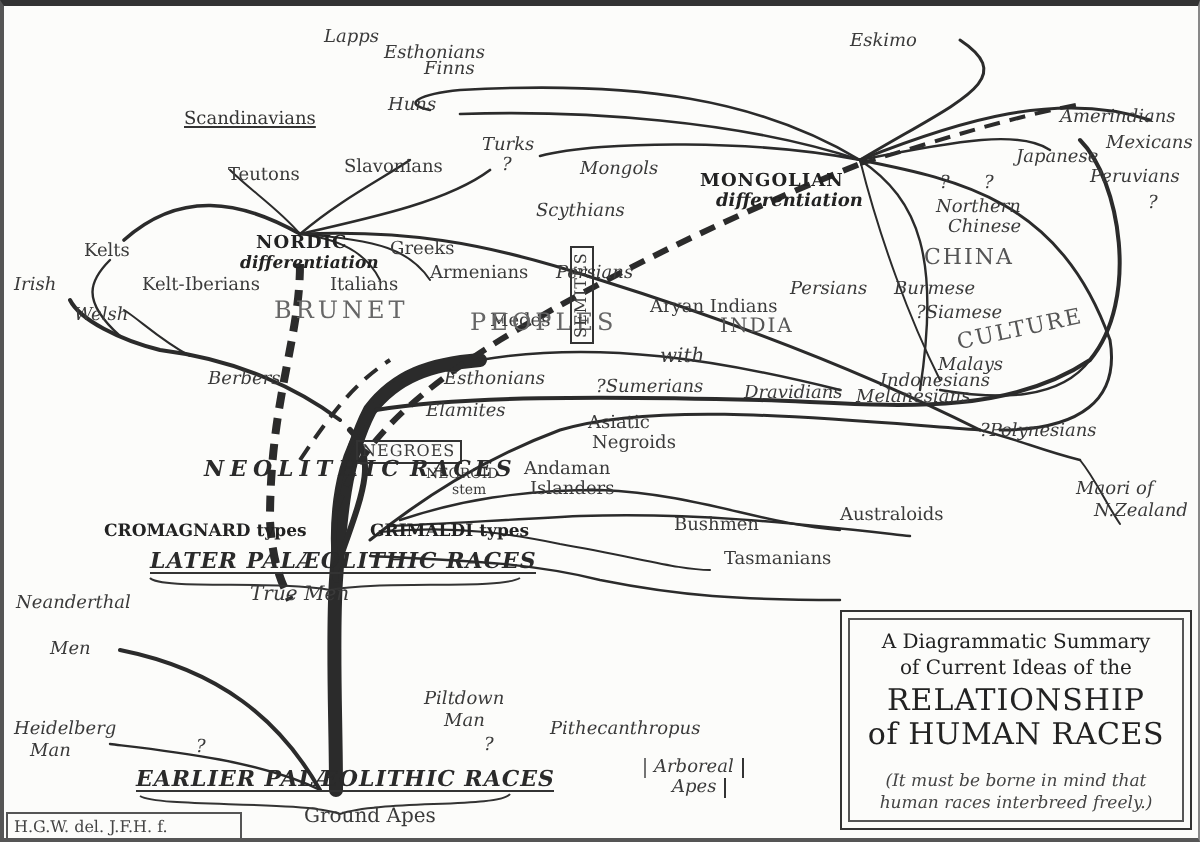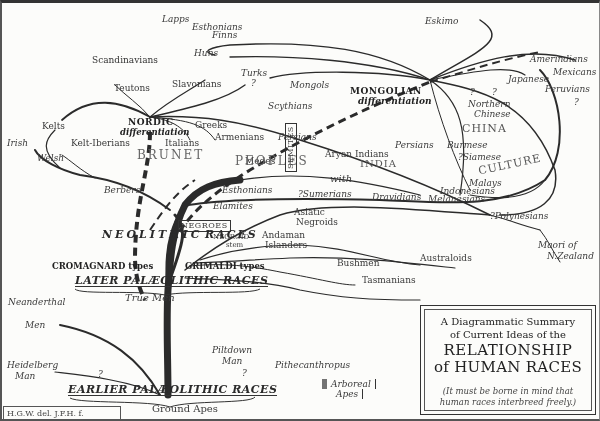--- a/index.html
+++ b/index.html
@@ -108,21 +108,21 @@
   <span class="lbl" style="left:447px;top:140px;">Burmese</span>
   <span class="lbl" style="left:458px;top:152px;">?Siamese</span>
   <span class="lbl caps" style="left:478px;top:160px;font-size:11px;transform:rotate(-12deg);">CULTURE</span>
   <span class="lbl" style="left:469px;top:178px;">Malays</span>
   <span class="lbl" style="left:440px;top:186px;">Indonesians</span>
   <span class="lbl" style="left:428px;top:194px;">Melanesians</span>
   <span class="lbl" style="left:490px;top:211px;">?Polynesians</span>
   <span class="lbl" style="left:538px;top:240px;">Maori of</span>
   <span class="lbl" style="left:547px;top:251px;">N.Zealand</span>
 
-  <span class="lbl" style="left:92px;top:55px;font-style:normal;color:#333;">Scandinavians</span>
+  <span class="lbl" style="left:92px;top:55px;font-style:normal;color:#333;text-decoration:underline;">Scandinavians</span>
   <span class="lbl" style="left:114px;top:83px;font-style:normal;">Teutons</span>
   <span class="lbl" style="left:172px;top:79px;font-style:normal;">Slavonians</span>
   <span class="lbl bold" style="left:128px;top:117px;font-size:9px;letter-spacing:0.5px;">NORDIC</span>
   <span class="lbl bold" style="left:120px;top:127px;font-style:italic;font-size:8.5px;">differentiation</span>
   <span class="lbl" style="left:42px;top:121px;font-style:normal;">Kelts</span>
   <span class="lbl" style="left:7px;top:138px;">Irish</span>
   <span class="lbl" style="left:71px;top:138px;font-style:normal;">Kelt-Iberians</span>
   <span class="lbl" style="left:165px;top:138px;font-style:normal;">Italians</span>
   <span class="lbl" style="left:195px;top:120px;font-style:normal;">Greeks</span>
   <span class="lbl" style="left:245px;top:120px;font-style:normal;margin-top:36px;">Medes</span>
@@ -154,21 +154,21 @@
   <span class="lbl" style="left:362px;top:275px;font-style:normal;">Tasmanians</span>
 
   <span class="lbl race" style="left:102px;top:230px;letter-spacing:3px;">NEOLITHIC</span>
   <span class="lbl race" style="left:205px;top:230px;letter-spacing:2px;">RACES</span>
   <span class="lbl bold" style="left:52px;top:261px;font-size:8.5px;">CROMAGNARD types</span>
   <span class="lbl bold" style="left:185px;top:261px;font-size:8.5px;">GRIMALDI types</span>
   <span class="lbl race underline" style="left:75px;top:276px;">LATER PALÆOLITHIC RACES</span>
   <span class="lbl" style="left:125px;top:293px;font-size:10px;">True Men</span>
   <span class="lbl race underline" style="left:68px;top:385px;">EARLIER PALÆOLITHIC RACES</span>
   <span class="lbl" style="left:152px;top:404px;font-style:normal;font-size:10px;">Ground Apes</span>
-  <span class="lbl" style="left:322px;top:379px;border-left:5px solid #737373;border-right:1px solid #333;padding:0 4px;">Arboreal</span>
+  <span class="lbl" style="left:322px;top:379px;border-left:1px solid #737373;border-right:1px solid #333;padding:0 4px;">Arboreal</span>
   <span class="lbl" style="left:332px;top:389px;border-right:1px solid #333;padding:0 4px;">Apes</span>
 
   <span class="lbl" style="left:8px;top:297px;">Neanderthal</span>
   <span class="lbl" style="left:25px;top:320px;">Men</span>
   <span class="lbl" style="left:7px;top:360px;">Heidelberg</span>
   <span class="lbl" style="left:15px;top:371px;">Man</span>
   <span class="lbl" style="left:98px;top:369px;">?</span>
   <span class="lbl" style="left:212px;top:345px;">Piltdown</span>
   <span class="lbl" style="left:222px;top:356px;">Man</span>
   <span class="lbl" style="left:242px;top:368px;">?</span>

